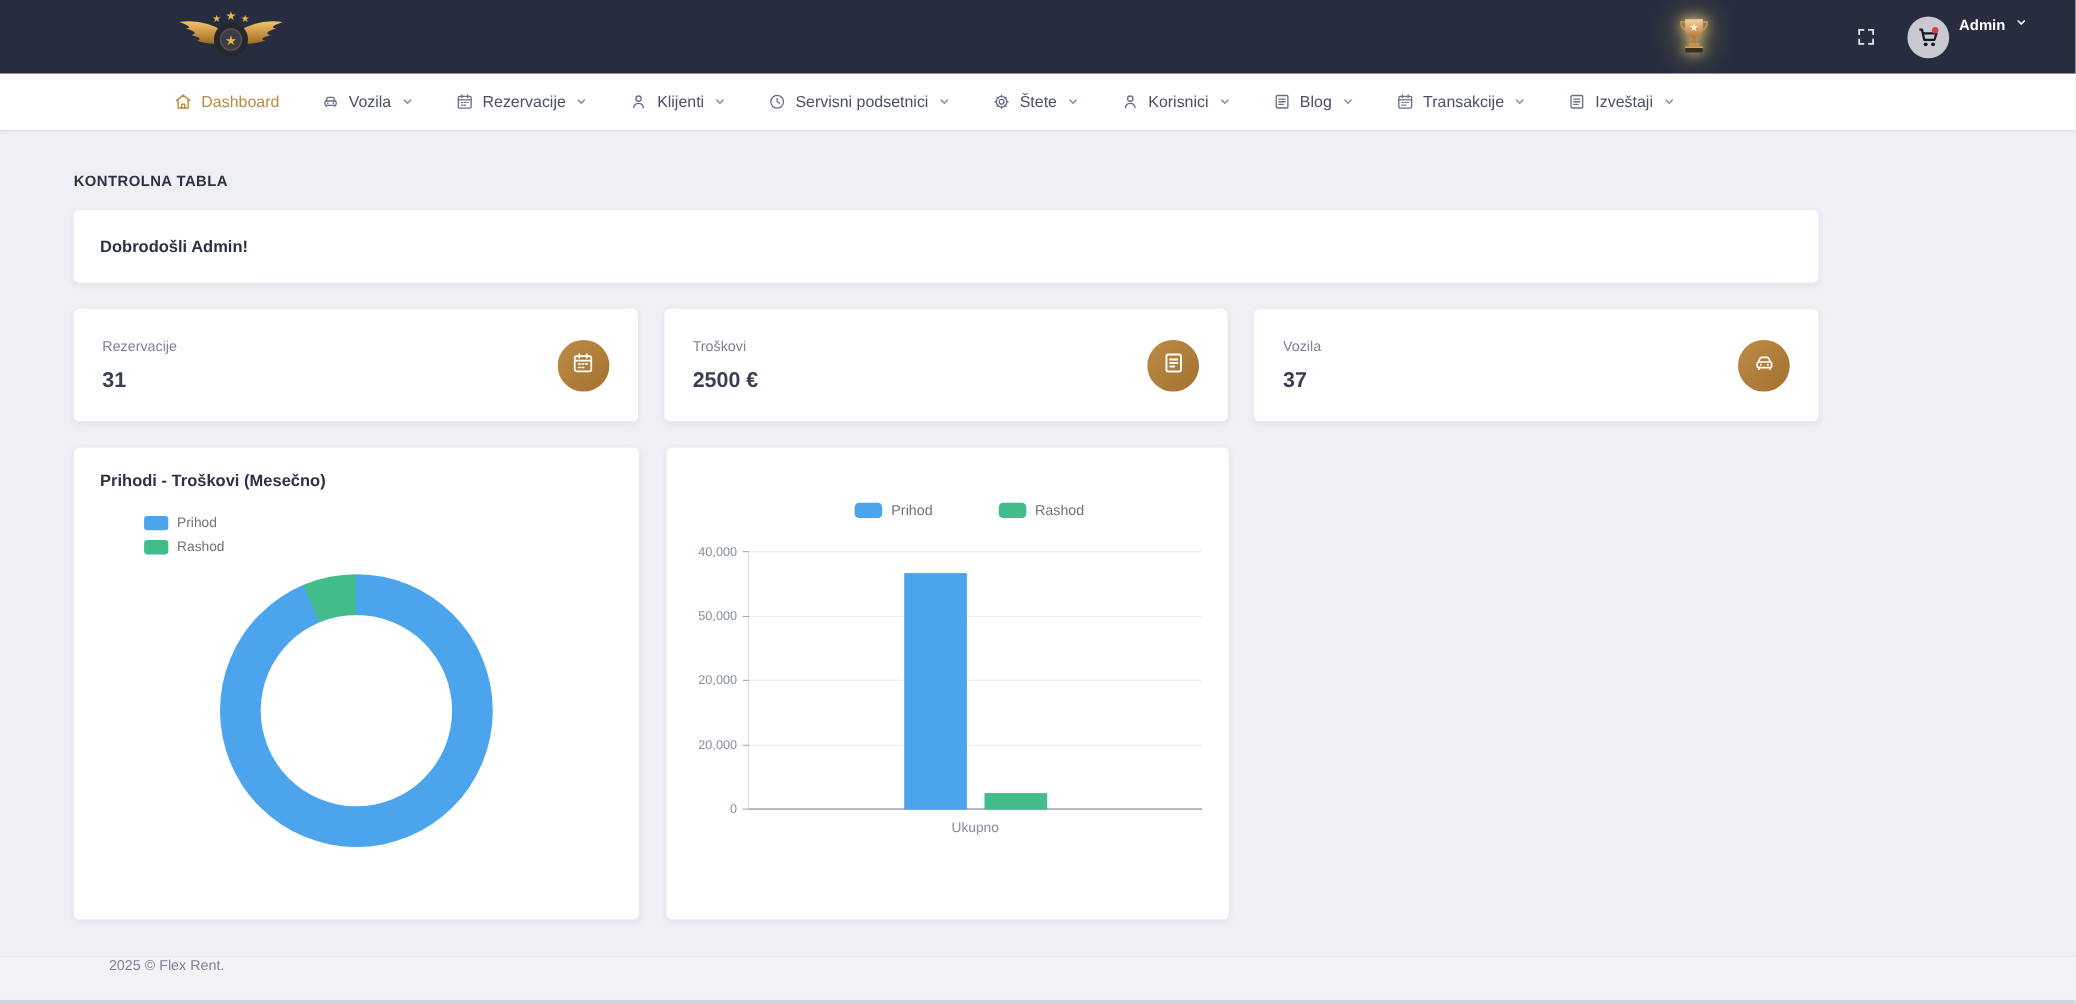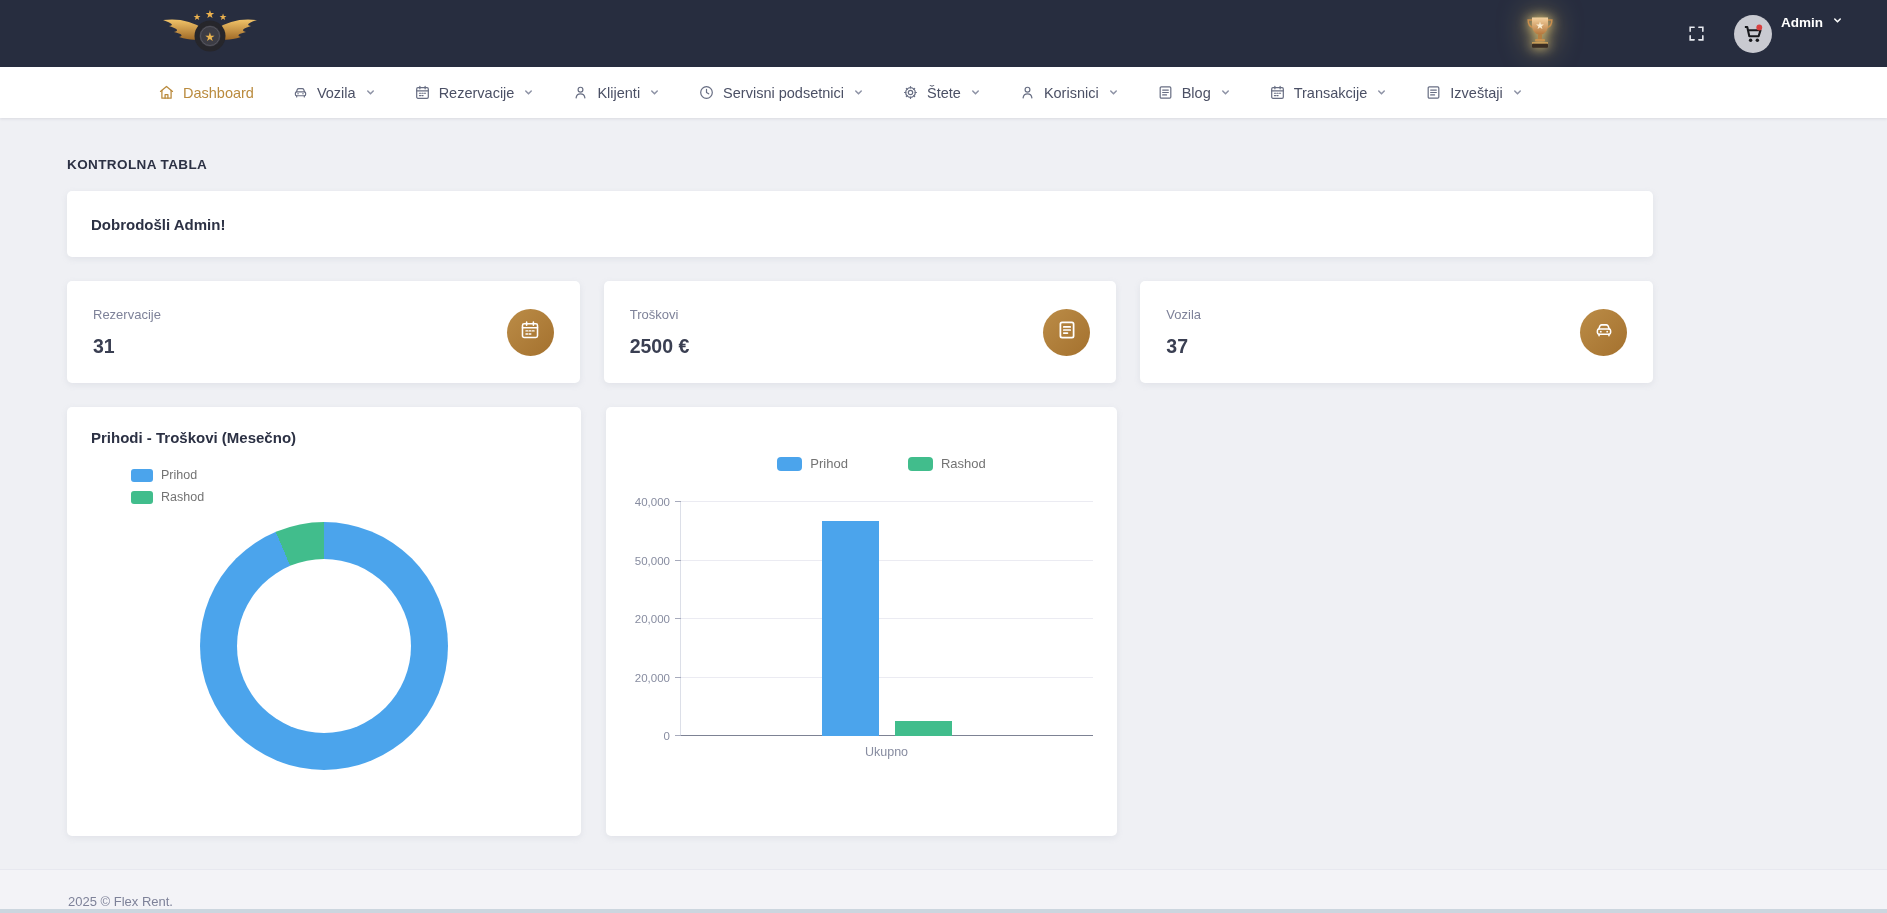--- a/index.html
+++ b/index.html
@@ -76,21 +76,21 @@
   .plot { position:relative; height:234px; border-left:1px solid #dcdfe8; }
   .gridline { position:absolute; left:0; right:0; border-top:1px solid #ebebf2; }
   .gridline.zero { border-top:1.5px solid #7d8294; }
   .ytick { position:absolute; left:-6px; width:6px; border-top:1px solid #a7abbc; }
   .bars { position:absolute; inset:0; display:flex; align-items:flex-end; justify-content:center; gap:16px; }
   .bar { width:57px; cursor:pointer; }
   .xlabel { text-align:center; margin-top:9px; font-size:12.5px; color:#878ca0; }
   
   footer { flex:0 0 auto; height:44px; background:#f3f3f7;
     border-top:1px solid #e7e8ef; border-bottom:4px solid #ccd6df;
-    display:flex; align-items:flex-end; padding-left:68px; font-size:13px; color:#7e8299; }
+    display:flex; align-items:flex-start; padding-left:99px; font-size:13px; color:#7e8299; }
 </style>
 </head>
 <body style="--accent: #ba8b3e; --header-bg: #272d3f;">
 
 <header class="topbar">
   <div class="logo">
     <svg width="104" height="54" viewBox="0 0 104 54">
       <defs>
         <linearGradient id="gw" x1="0" y1="0" x2="0" y2="1">
           <stop offset="0" stop-color="#f2c469"></stop>

